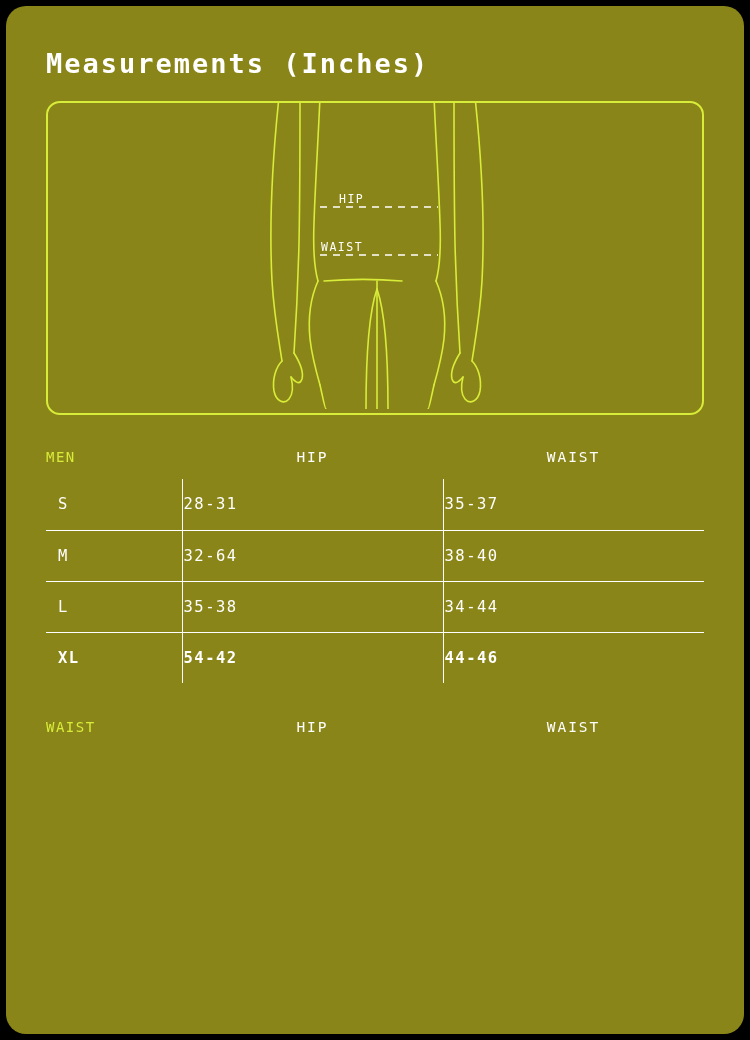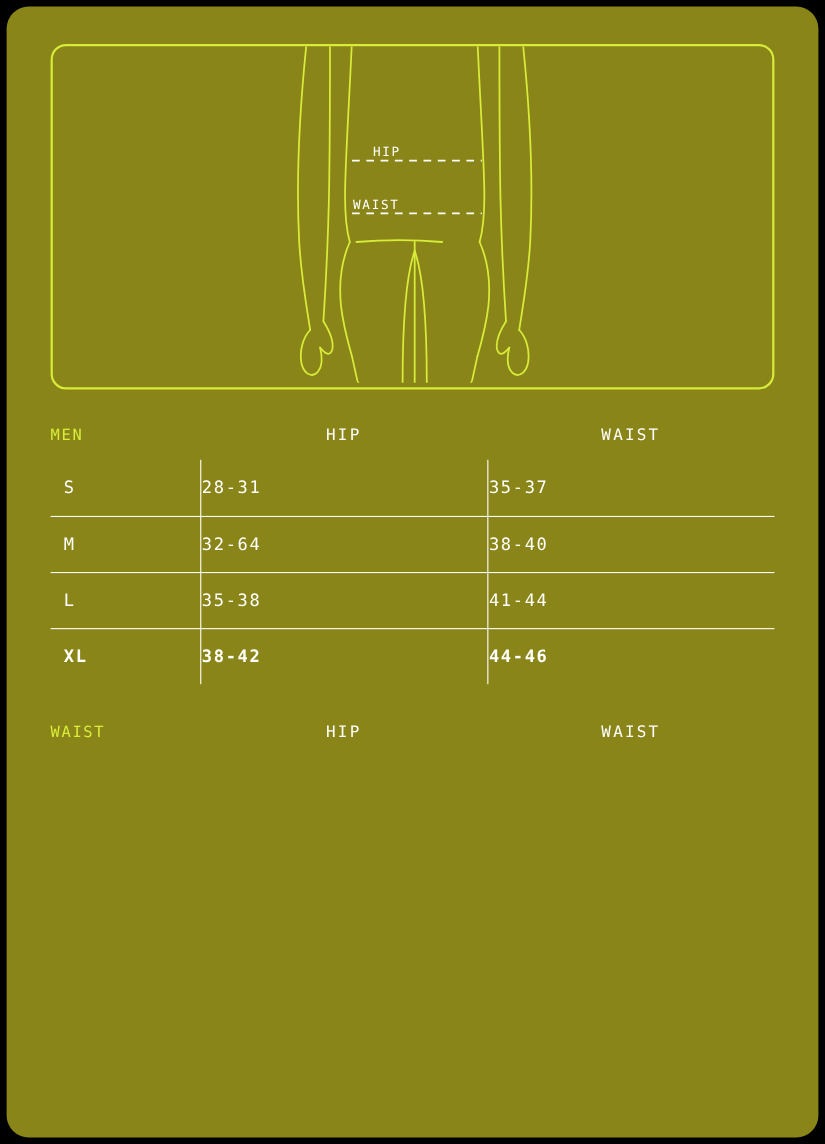--- a/index.html
+++ b/index.html
@@ -95,20 +95,21 @@
     border-right: none;
   }
   .spacer-block { height: 22px; }
 </style>
 </head>
 <body>
 
 <div class="card">
   <div class="inner">
 
+    <h1 class="title">Measurements (Inches)</h1>
 
     <div class="figure-box">
       <svg width="658" height="306" viewBox="0 0 658 306">
         <g fill="none" stroke="#d8ec3a" stroke-width="1.6" stroke-linecap="round" stroke-linejoin="round">
 
           <path d="M231 -6 C 224 60, 221 120, 224 178 C 226 212, 231 238, 234 258"></path>
 
           <path d="M234 258 C 228 264, 224 276, 226 288 C 228 298, 236 302, 241 296 C 245 291, 245 282, 243 274"></path>
           <path d="M243 274 C 248 280, 252 282, 254 276 C 256 268, 251 258, 246 250"></path>
 
@@ -157,25 +158,25 @@
         <td>35-37</td>
       </tr>
       <tr>
         <td class="size-cell">M</td>
         <td>32-64</td>
         <td>38-40</td>
       </tr>
       <tr>
         <td class="size-cell">L</td>
         <td>35-38</td>
-        <td>41-44</td>
+        <td>34-44</td>
       </tr>
       <tr>
         <td class="size-cell">XL</td>
-        <td>38-42</td>
+        <td>54-42</td>
         <td>44-46</td>
       </tr>
     </tbody>
       </table>
 
     <div class="spacer-block"></div>
 
     <div class="hdr-row">
       <div class="hdr-cat">WAIST</div>
       <div class="hdr-col">HIP</div>

